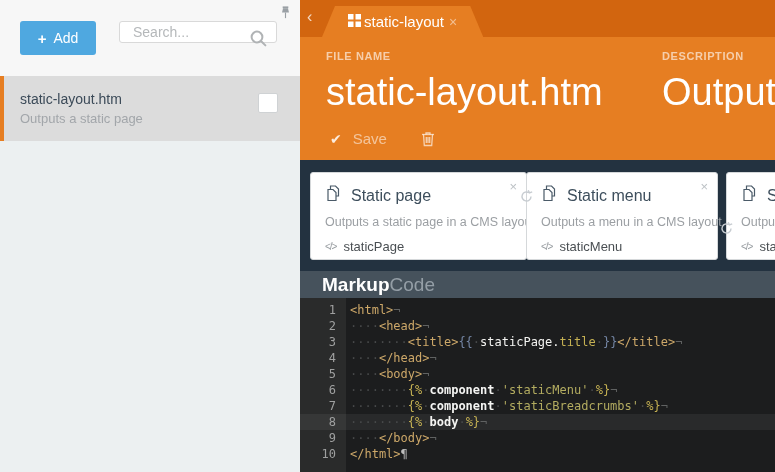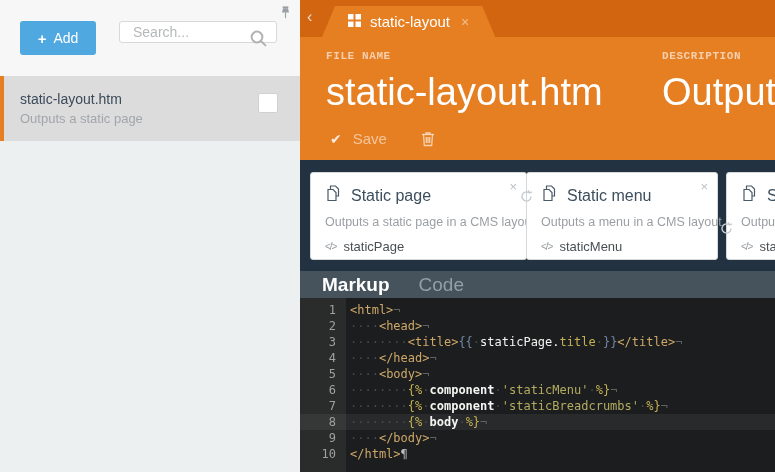--- a/index.html
+++ b/index.html
@@ -23,30 +23,30 @@
   .file-item-title { font-size:14px; color:#3b4a58; line-height:1.35; }
   .file-item-sub { font-size:13px; color:#a2a6aa; line-height:1.5; }
   .file-checkbox { position:absolute; right:22px; top:17px; width:20px; height:20px; background:#fff; border:1px solid #cfd2d4; border-radius:2px; cursor:pointer; }
 
   
   .main { width:475px; height:472px; display:flex; flex-direction:column; overflow:hidden; }
 
   
   .tabbar { height:37px; background:#D2650F; display:flex; align-items:flex-end; position:relative; flex:none; }
   .tab-back { position:absolute; left:7px; top:9px; color:rgba(255,255,255,.75); font-size:16px; line-height:1; cursor:pointer; }
-  .tab { margin-left:22px; height:31px; background:#E67E22; clip-path:polygon(13px 0, calc(100% - 13px) 0, 100% 100%, 0 100%); display:flex; align-items:center; gap:9px; padding:0 26px; color:#fff; font-size:15px; cursor:pointer; }
+  .tab { margin-left:22px; height:31px; background:#E67E22; clip-path:polygon(13px 0, calc(100% - 13px) 0, 100% 100%, 0 100%); display:flex; align-items:center; gap:3px; padding:0 26px; color:#fff; font-size:15px; cursor:pointer; }
   .tab-close { color:rgba(255,255,255,.5); font-size:14px; margin-left:2px; cursor:pointer; }
   .grid-icon { display:inline-block; }
 
   
   .doc-header { height:123px; background:#E67E22; position:relative; flex:none; overflow:hidden; }
   .field { position:absolute; top:13px; }
   .field-filename { left:26px; width:330px; }
   .field-description { left:362px; width:400px; }
-  .field-label { font-size:11px; font-weight:bold; letter-spacing:.6px; color:rgba(255,255,255,.62);font-family:Liberation Mono, monospace; }
+  .field-label { font-size:11px; font-weight:bold; letter-spacing:.6px; color:rgba(255,255,255,.62); }
   .field-value { font-size:38px; font-weight:300; color:#fff; margin-top:9px; white-space:nowrap; }
   .save-row { position:absolute; left:30px; top:93px; display:flex; align-items:center; cursor:pointer; }
   .save-check { color:rgba(255,255,255,.85); font-size:14px; }
   .save-label { color:rgba(255,255,255,.55); font-size:15px; margin-left:11px; }
   .trash-btn { margin-left:34px; cursor:pointer; display:inline-flex; }
 
   
   .components { height:111px; background:#233240; position:relative; flex:none; padding:12px 0 0 10px; display:flex; align-items:flex-start; overflow:hidden; }
   .card { background:#fff; border:1px solid #d5d8da; border-radius:3px; height:88px; position:relative; padding:12px 14px; flex:none; }
   .card + .card { margin-left:-1px; }
@@ -56,21 +56,21 @@
   .card-close { position:absolute; top:6px; right:9px; color:#bcc1c5; font-size:13px; cursor:pointer; }
   .card-desc { font-size:12.5px; color:#9b9fa3; margin-top:9px; white-space:nowrap; }
   .card-alias { margin-top:10px; font-size:13px; color:#4a4f53; display:flex; align-items:center; gap:7px; white-space:nowrap; }
   .alias-icon { font-size:10px; color:#979ca0; letter-spacing:-1px; }
   .refresh-icon { position:absolute; z-index:3; }
 
   
   .editor-tabs { height:27px; background:#46525C; display:flex; align-items:center; padding-left:22px; flex:none; }
   .etab { font-size:19px; cursor:pointer; }
   .etab.active { color:#fff; font-weight:bold; }
-  .etab.inactive { color:#949ea6; margin-left:29px; }
+  .etab.inactive { color:#949ea6; }
 
   
   .code { flex:1; background:linear-gradient(to right, #2A2B2B 46px, #1C1D1E 46px); font-family:"DejaVu Sans Mono", monospace; font-size:12px; padding-top:4px; overflow:hidden; }
   .code-row { display:flex; height:16px; line-height:16px; }
   .code-row.active { background:rgba(255,255,255,.06); }
   .gutter { width:46px; flex:none; text-align:right; padding-right:10px; color:#9fa0a0; }
   .code-line { padding-left:4px; white-space:pre; }
   .tk-tag  { color:#CDA869; }
   .tk-blue { color:#7587A6; }
   .tk-plain{ color:#F4F4F2; }

